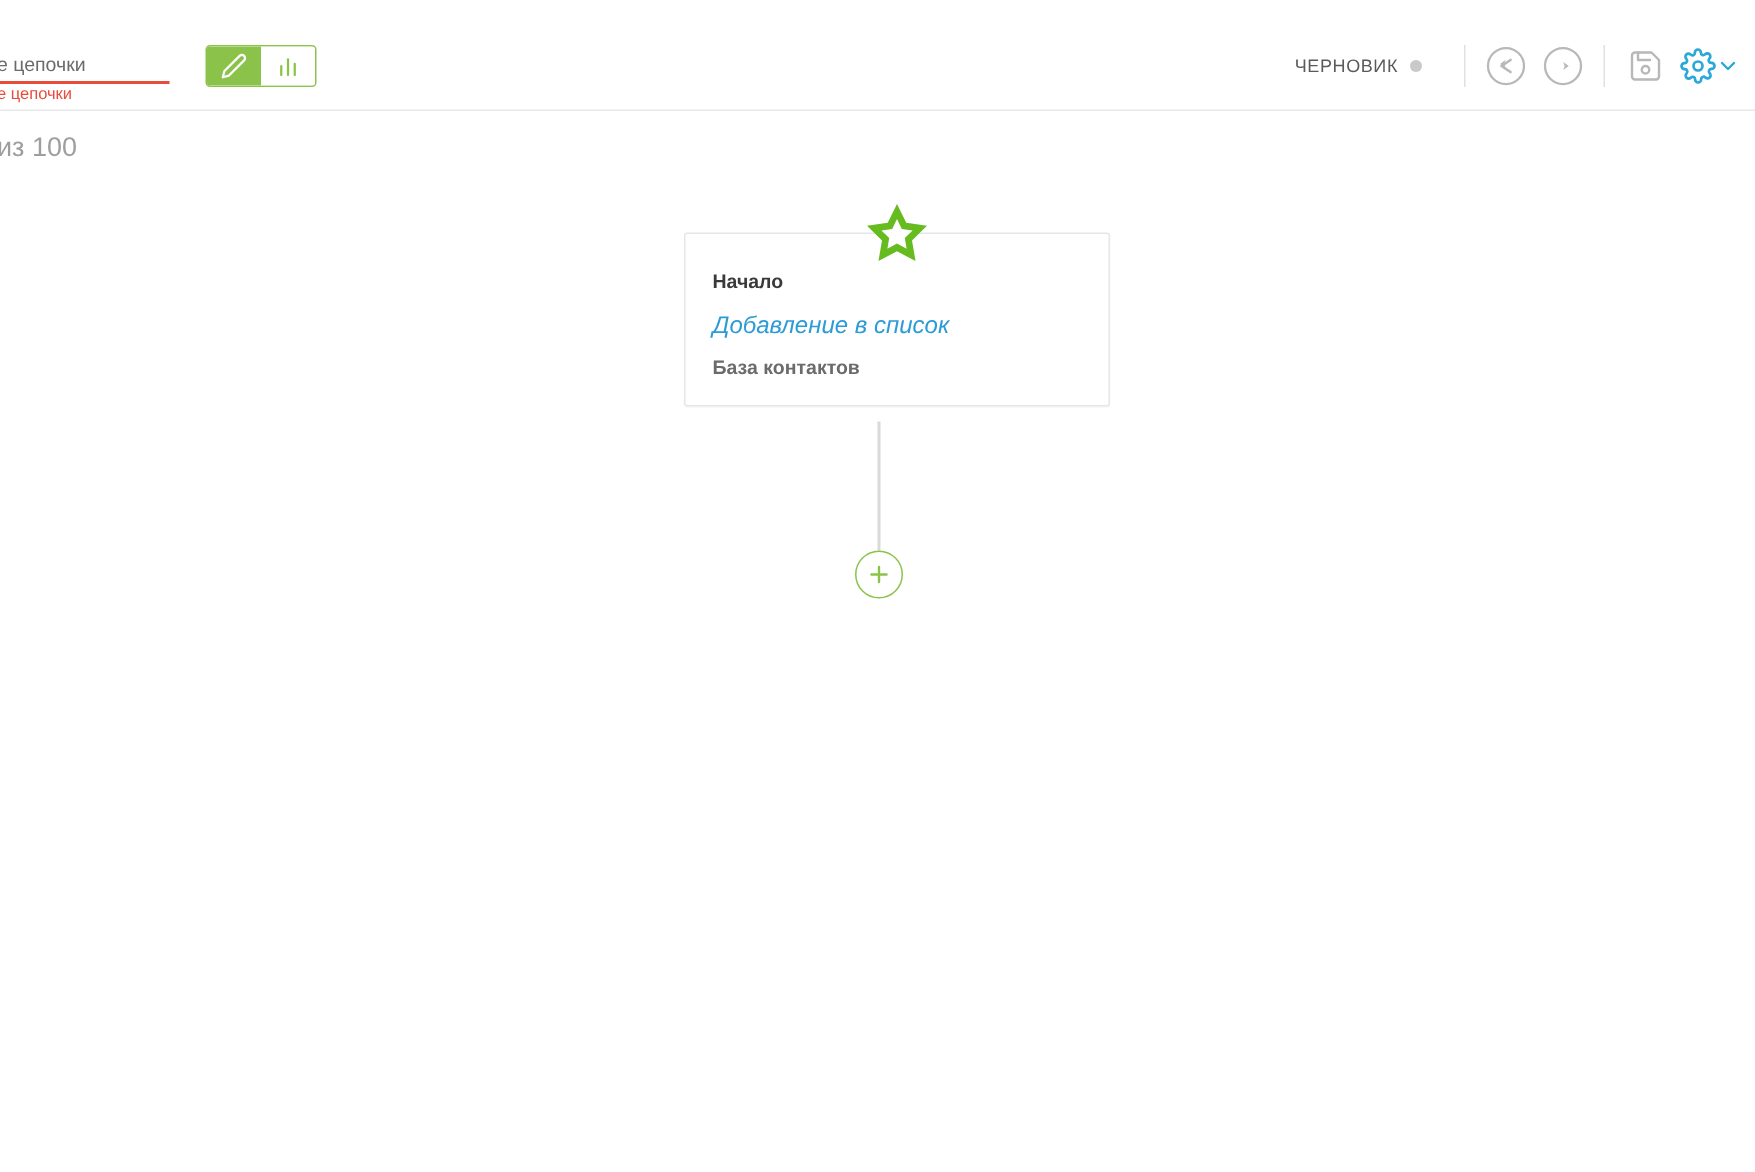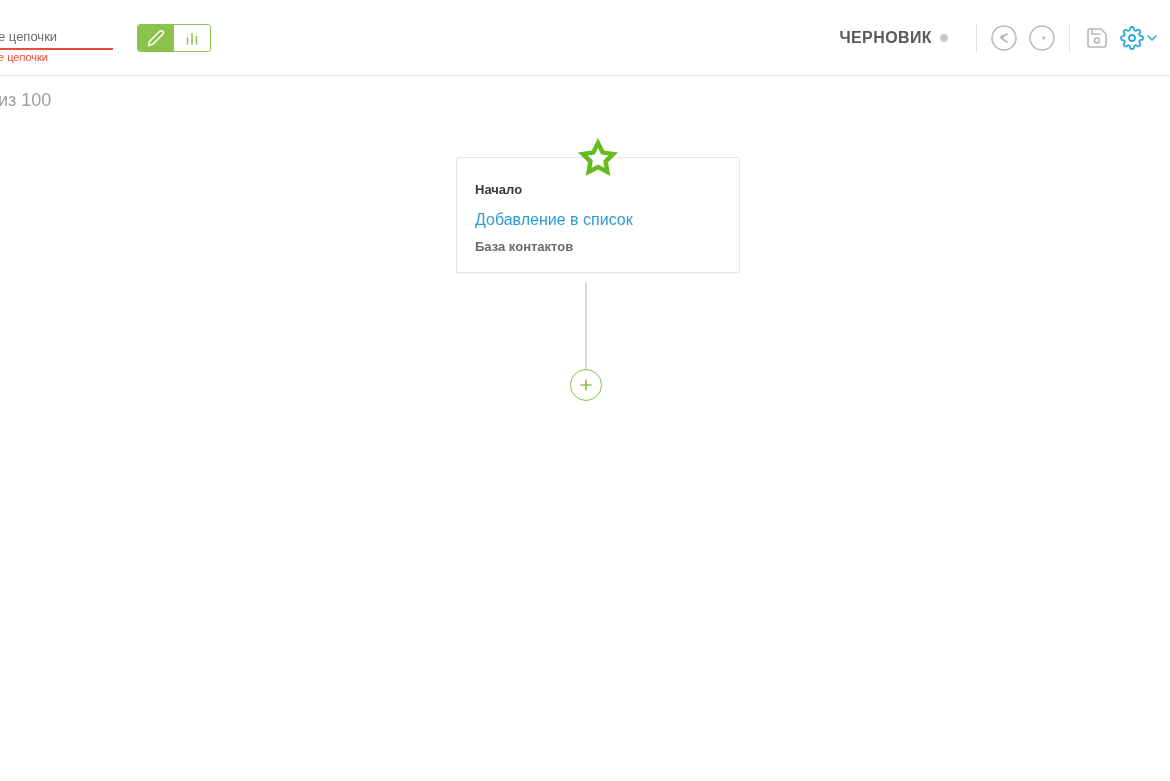--- a/index.html
+++ b/index.html
@@ -9,24 +9,25 @@
       width: 1170px;
       height: 781px;
       overflow: hidden;
       position: relative;
     }
 
     
     .header {
       display: flex;
       align-items: center;
-      height: 76px;
+      height: 60px;
       border-bottom: 1px solid #e8e8e8;
       padding: 0 12px 0 0;
       position: relative;
+      margin-top: 14px;
     }
 
     .chain-name-field {
       position: relative;
       width: 115px;
       margin-left: -2px;
     }
     .chain-name-input {
       font-size: 13px;
       color: #6b6b6b;
@@ -66,22 +67,22 @@
 
     .header-spacer { flex: 1; }
 
     .status-wrap {
       display: flex;
       align-items: center;
       gap: 8px;
       margin-right: 20px;
     }
     .status-label {
-      font-size: 16px;
-      font-weight: 700;
+      font-size: 12px;
+      font-weight: 400;
       color: #5a5a5a;
       letter-spacing: 0.4px;
     }
     .status-dot {
       width: 8px;
       height: 8px;
       border-radius: 50%;
       background: #c9c9c9;
     }
 
@@ -150,20 +151,21 @@
       font-size: 13px;
       font-weight: 700;
       color: #3a3a3a;
       margin-bottom: 14px;
     }
     .node-action {
       font-size: 16px;
       color: #2d9bd6;
       margin-bottom: 10px;
       cursor: pointer;
+      font-style: italic;
     }
     .node-subtitle {
       font-size: 13px;
       color: #6b6b6b;
       font-weight: bold;
     }
 
     .connector-line {
       position: absolute;
       left: 585px;

